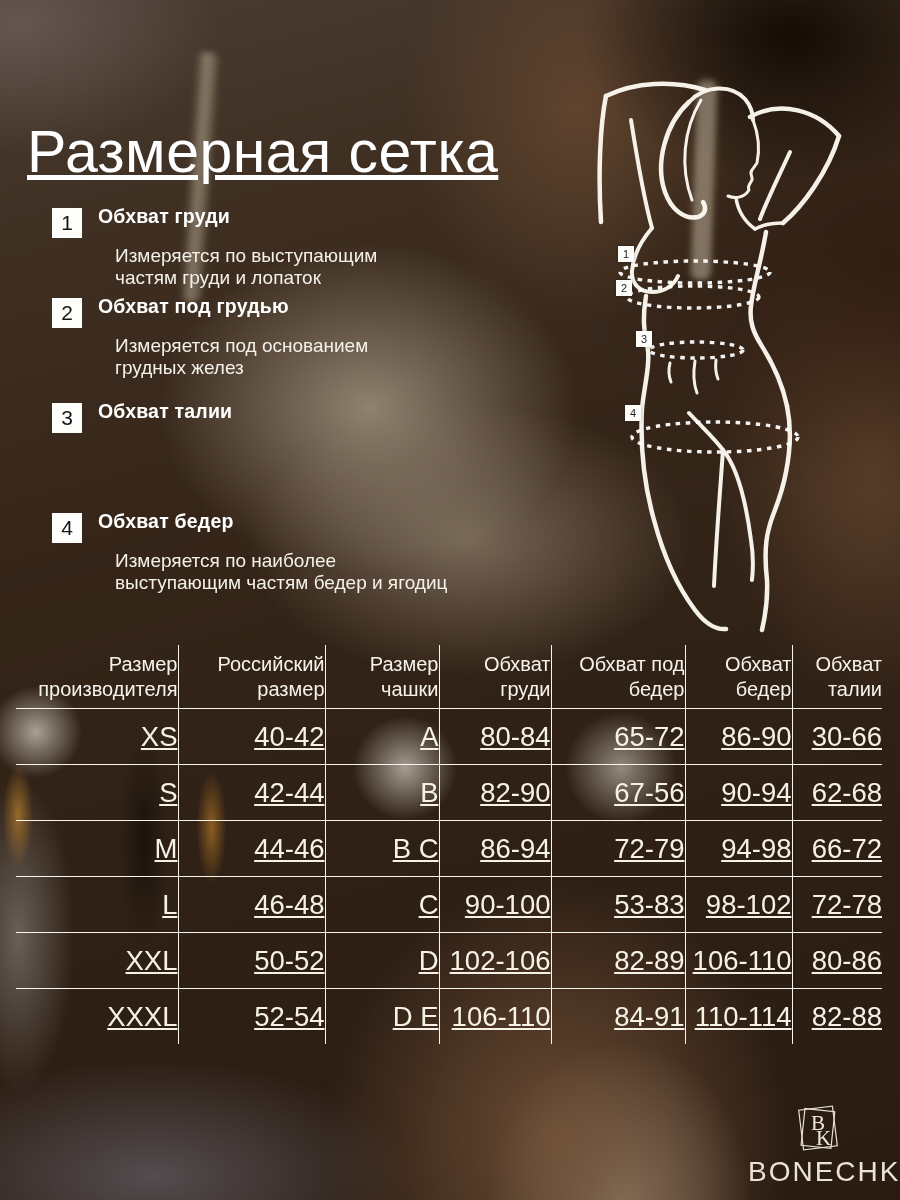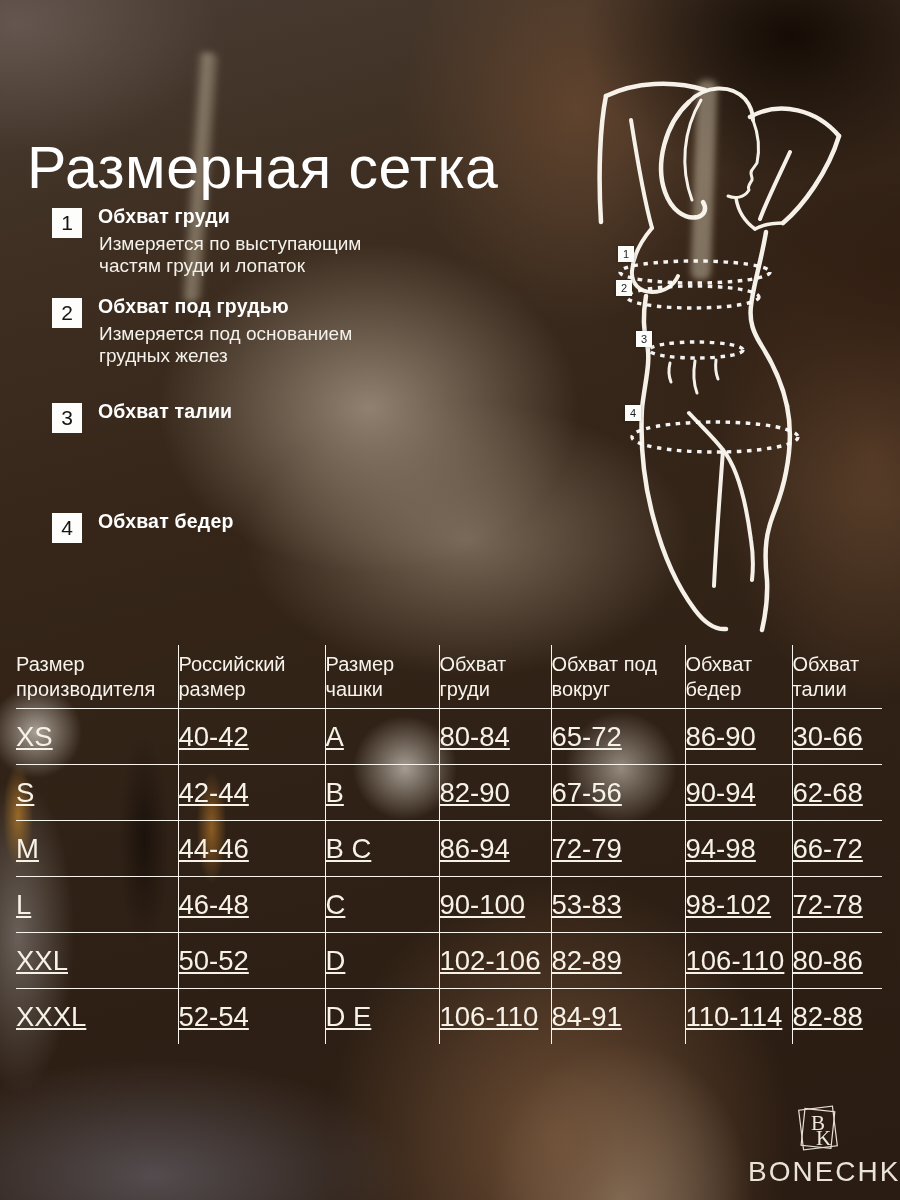--- a/index.html
+++ b/index.html
@@ -26,38 +26,38 @@
       radial-gradient(ellipse 330px 150px at 17% 98%, rgba(108,103,112,0.95) 0%, rgba(108,103,112,0) 78%),
       radial-gradient(ellipse 310px 350px at 62% 95%, rgba(156,113,78,0.85) 0%, rgba(156,113,78,0) 75%),
       radial-gradient(ellipse 175px 210px at 69% 100%, rgba(213,198,177,0.85) 0%, rgba(213,198,177,0) 75%),
       linear-gradient(165deg, #5c4e45 0%, #4b3b2c 18%, #3e2d1f 40%, #35261a 65%, #2e1f15 100%);
   }
   .strap{position:absolute;filter:blur(3px);border-radius:8px;}
   .strap.left{left:188px;top:52px;width:22px;height:250px;transform:rotate(4deg);
     background:linear-gradient(to right, rgba(196,184,160,0) 0%, rgba(196,184,160,0.55) 45%, rgba(158,144,120,0.3) 100%);}
   .strap.back{left:694px;top:80px;width:20px;height:200px;transform:rotate(2deg);
     background:rgba(203,192,168,0.5);}
-  .page-title{position:absolute;left:27px;top:94px;font-size:59px;letter-spacing:0.5px;
-    color:#ffffff;font-weight:400;white-space:nowrap;}
+  .page-title{position:absolute;left:27px;top:78px;font-size:59px;letter-spacing:0.5px;
+    color:#ffffff;font-weight:400;white-space:nowrap;text-decoration:underline;}
   .inst{position:absolute;left:52px;display:flex;gap:16px;}
   .inst .num{flex:none;width:30px;height:30px;background:#fdfdfc;color:#171513;
     display:flex;align-items:center;justify-content:center;font-size:21px;}
   .inst .txt{margin-top:-3px;max-width:375px;}
   .inst h3{margin:0 0 5px;font-size:19.5px;font-weight:700;letter-spacing:0.2px;color:#ffffff;}
-  .inst p{margin:1px;font-size:19px;line-height:21.5px;white-space:pre-line;color:#f4f1ea;}
+  .inst p{margin:17px;font-size:19px;line-height:21.5px;white-space:pre-line;color:#f4f1ea;}
   .inst1{top:208px}.inst2{top:298px}.inst3{top:403px}.inst4{top:513px}
   .figure-wrap{position:absolute;left:585px;top:70px;width:300px;height:585px;}
   .fig-label{position:absolute;width:16px;height:16px;background:#fdfdfc;color:#1f1f1f;
     font-size:11px;display:flex;align-items:center;justify-content:center;
     box-shadow:0 0 3px rgba(0,0,0,0.25);}
   .fl1{left:618px;top:246px}.fl2{left:616px;top:280px}.fl3{left:636px;top:331px}.fl4{left:625px;top:405px}
   table.size-table{position:absolute;left:16px;top:645px;width:866px;
     border-collapse:collapse;table-layout:fixed;}
   .size-table th,.size-table td{border-left:1.5px solid #f8f5ef;border-bottom:1.5px solid #f8f5ef;
-    text-align:left;vertical-align:middle;padding:0;}
+    text-align:right;vertical-align:middle;padding:0;}
   .size-table th:first-child,.size-table td:first-child{border-left:none;}
   .size-table tr:last-child td{border-bottom:none;}
   .size-table th{height:63px;font-weight:400;font-size:20px;line-height:25px;
     white-space:pre-line;color:#f7f3ec;}
   .size-table td{height:55px;font-size:27.5px;color:#f7f2e8;line-height:1;text-decoration:underline;}
   .brand-mark{position:absolute;left:788px;top:1104px;}
   .brand-name{position:absolute;left:748px;top:1156px;width:142px;text-align:center;
     font-size:28px;letter-spacing:2px;color:#eae3d7;font-weight:400;}
 </style>
 </head>
@@ -89,20 +89,22 @@
   <div class="inst inst3">
     <div class="num">3</div>
     <div class="txt">
       <h3>Обхват талии</h3>
     </div>
   </div>
   <div class="inst inst4">
     <div class="num">4</div>
     <div class="txt">
       <h3>Обхват бедер</h3>
+      <p>Измеряется по наиболее
+выступающим частям бедер и ягодиц</p>
     </div>
   </div>
 
   <div class="figure-wrap">
     <svg width="300" height="585" viewBox="0 0 300 585">
       <g fill="none" stroke="#fcf8f0" stroke-linecap="round" stroke-linejoin="round" opacity="0.97">
         <path d="M21,26 C15,55 13,105 16,152" stroke-width="4.5"></path>
         <path d="M21,26 C50,12 88,10 120,20" stroke-width="4.5"></path>
         <path d="M46,50 C52,88 58,126 67,158" stroke-width="4"></path>
         <path d="M165,47 C195,30 232,40 254,66" stroke-width="4.5"></path>
@@ -152,21 +154,21 @@
       <tr>
         <th>Размер
 производителя</th>
         <th>Российский
 размер</th>
         <th>Размер
 чашки</th>
         <th>Обхват
 груди</th>
         <th>Обхват под
-вокруг</th>
+бедер</th>
         <th>Обхват
 бедер</th>
         <th>Обхват
 талии</th>
       </tr>
     </thead>
     <tbody>
       <tr>
         <td>XS</td>
         <td>40-42</td>

